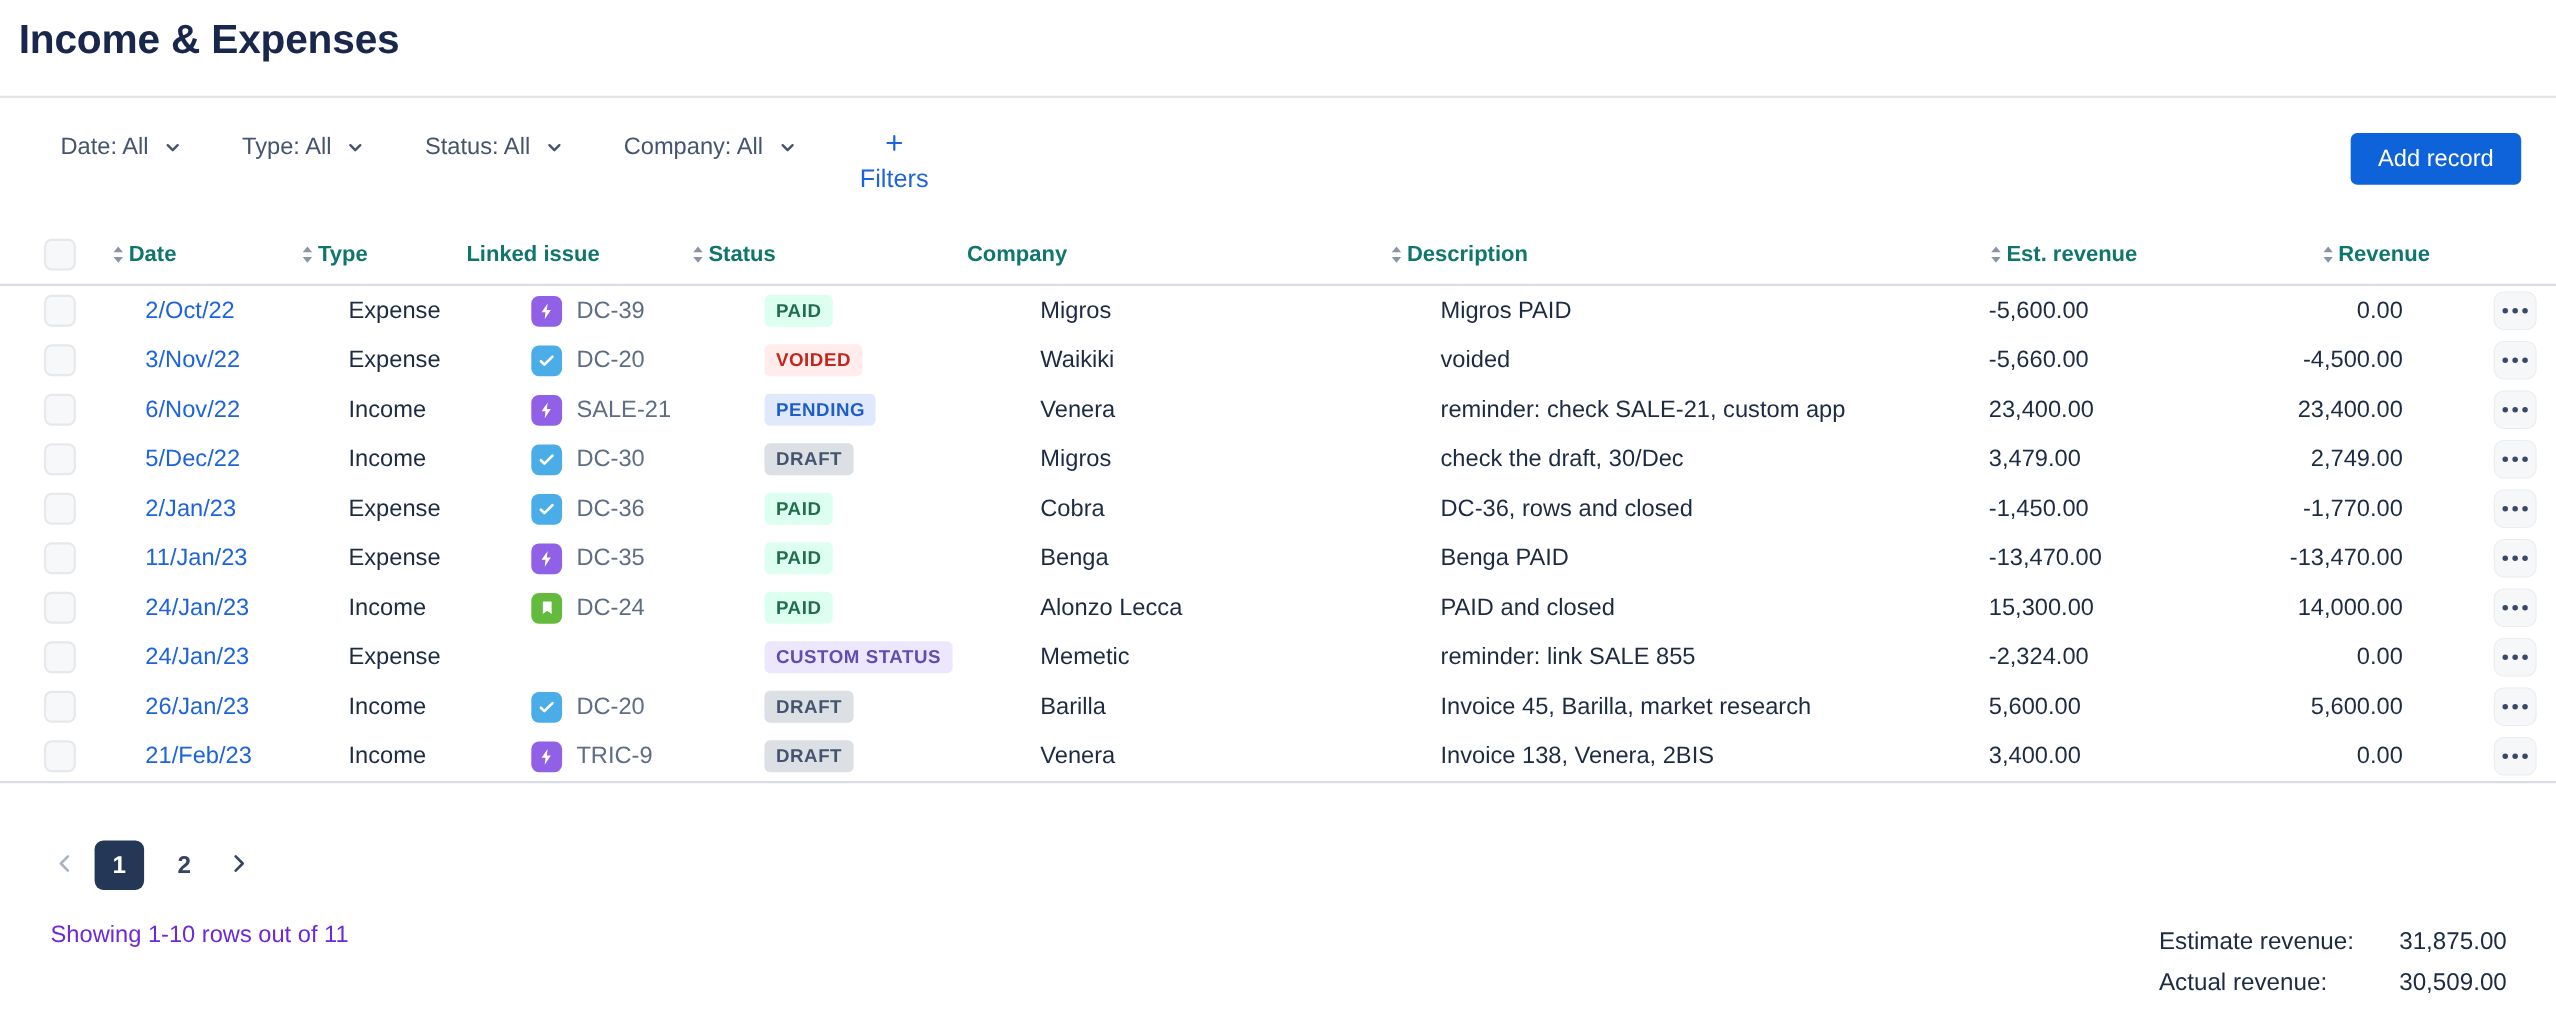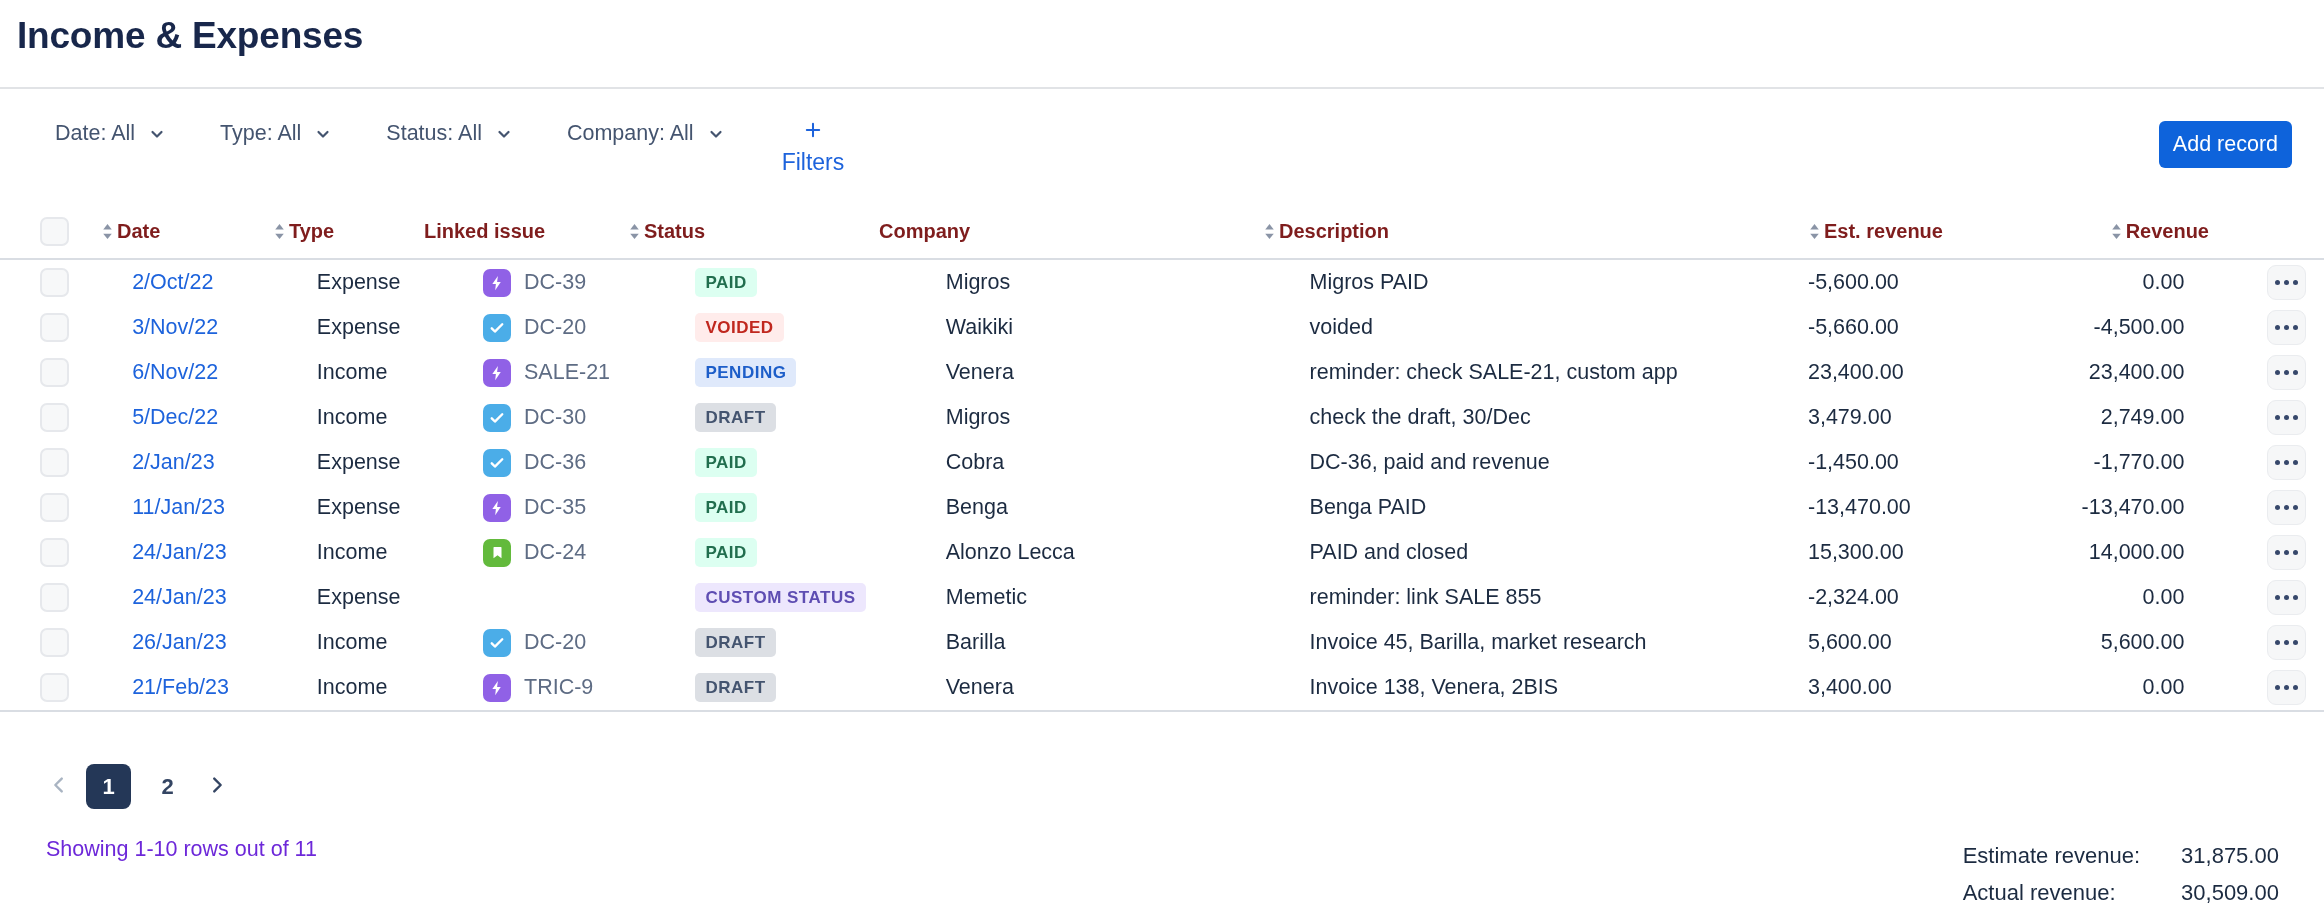--- a/index.html
+++ b/index.html
@@ -30,36 +30,36 @@
   }
   .filter-chevron { display: inline-flex; color: #44546F; }
   .more-filters {
     display: inline-flex; align-items: center; gap: 10px; margin-left: 58px;
     background: none; border: none; padding: 0;
     font-family: inherit; font-size: 23px; font-weight: 500;
     color: var(--link-blue); cursor: pointer; flex-direction: column;
   }
   .mf-icon { display: inline-flex; color: var(--link-blue); }
   .add-record {
-    margin-left: auto; height: 47px; padding: 0 14px;
+    margin-left: auto; height: 47px; padding: 0 25px;
     background: var(--accent-blue); color: #fff;
     border: none; border-radius: 6px;
     font-family: inherit; font-size: 21.5px; font-weight: 500; cursor: pointer;
   }
 
   
   .table { margin-top: 36px; }
   .thead {
     display: flex; align-items: center; height: 56px;
     border-bottom: 2px solid #D9DDE3; padding: 0 14px 0 40px;
   }
   .tbody { border-bottom: 2px solid #D9DDE3; }
   .trow { display: flex; align-items: center; height: 45px; padding: 0 14px 0 40px; gap: 40px; }
 
-  .hcell { display: flex; align-items: center; font-size: 20px; font-weight: 700; color: #7f1d1d; }
+  .hcell { display: flex; align-items: center; font-size: 20px; font-weight: 700; color: #0f766e; }
   .sort-icon { display: inline-flex; margin-right: 4px; color: #8A94A6; }
   .cell { display: flex; align-items: center; font-size: 21.5px; color: #1C2B41; }
 
   .col-select { width: 62px; }
   .col-date { width: 172px; }
   .col-type { width: 150px; }
   .col-issue { width: 205px; }
   .col-status { width: 250px; }
   .col-company { width: 385px; }
   .col-description { width: 545px; }
@@ -443,21 +443,21 @@
             </span>
       <span class="issue-key">DC-36</span>
     </div>
     <div class="cell col-status">
             <span class="badge badge--green">PAID</span>
           </div>
     <div class="cell col-company">
             <span>Cobra</span>
           </div>
     <div class="cell col-description">
-            <span>DC-36, paid and revenue</span>
+            <span>DC-36, rows and closed</span>
           </div>
     <div class="cell col-est_revenue">
             <span>-1,450.00</span>
           </div>
     <div class="cell col-revenue">
             <span>-1,770.00</span>
           </div>
     <div class="cell col-actions">
       <button class="ellipsis-btn">
               <i></i>

